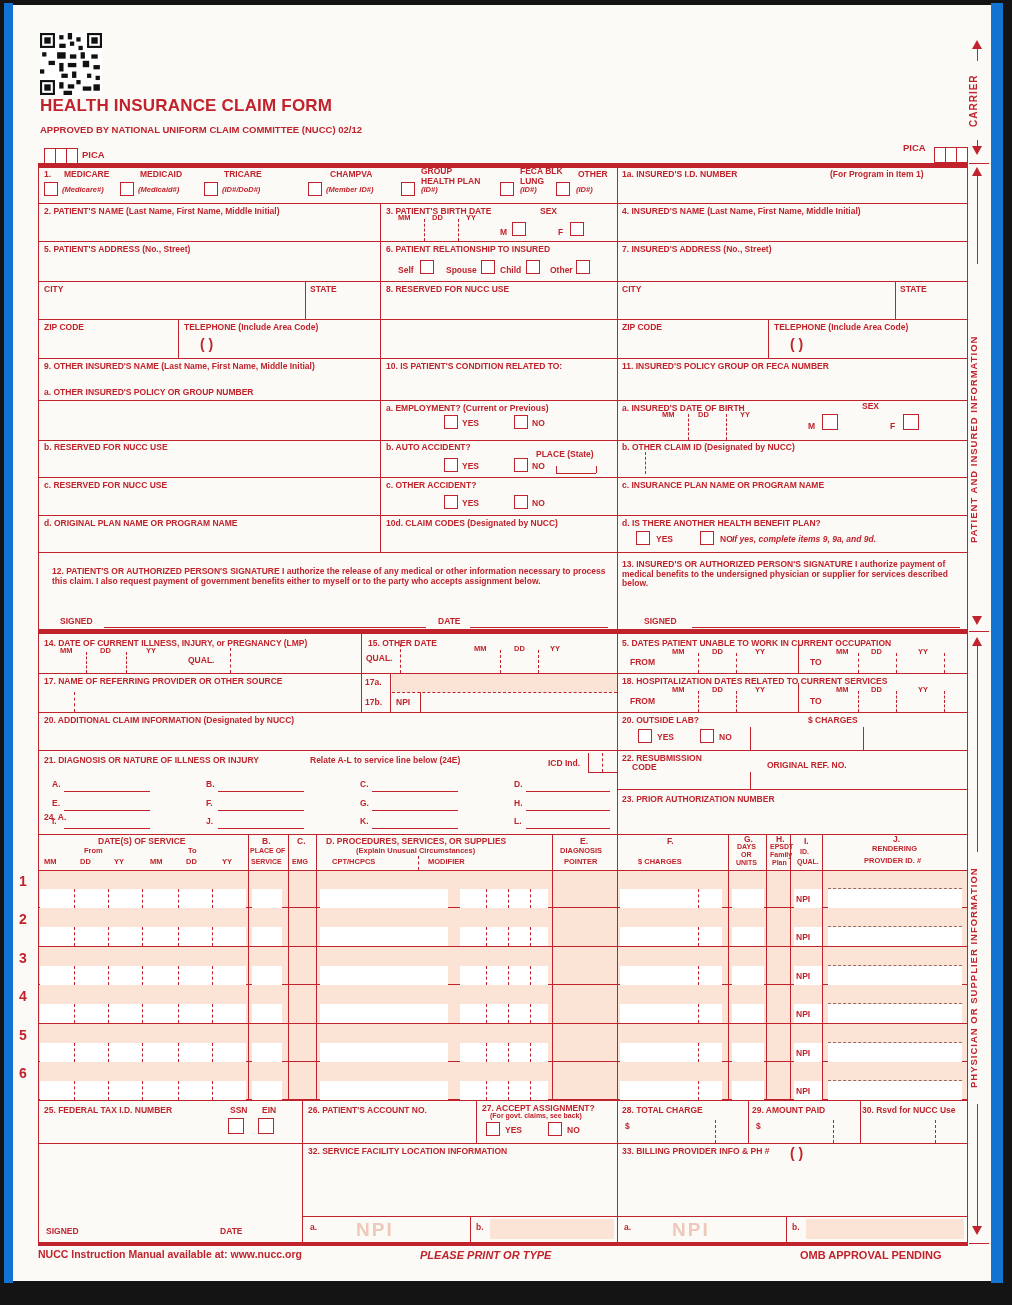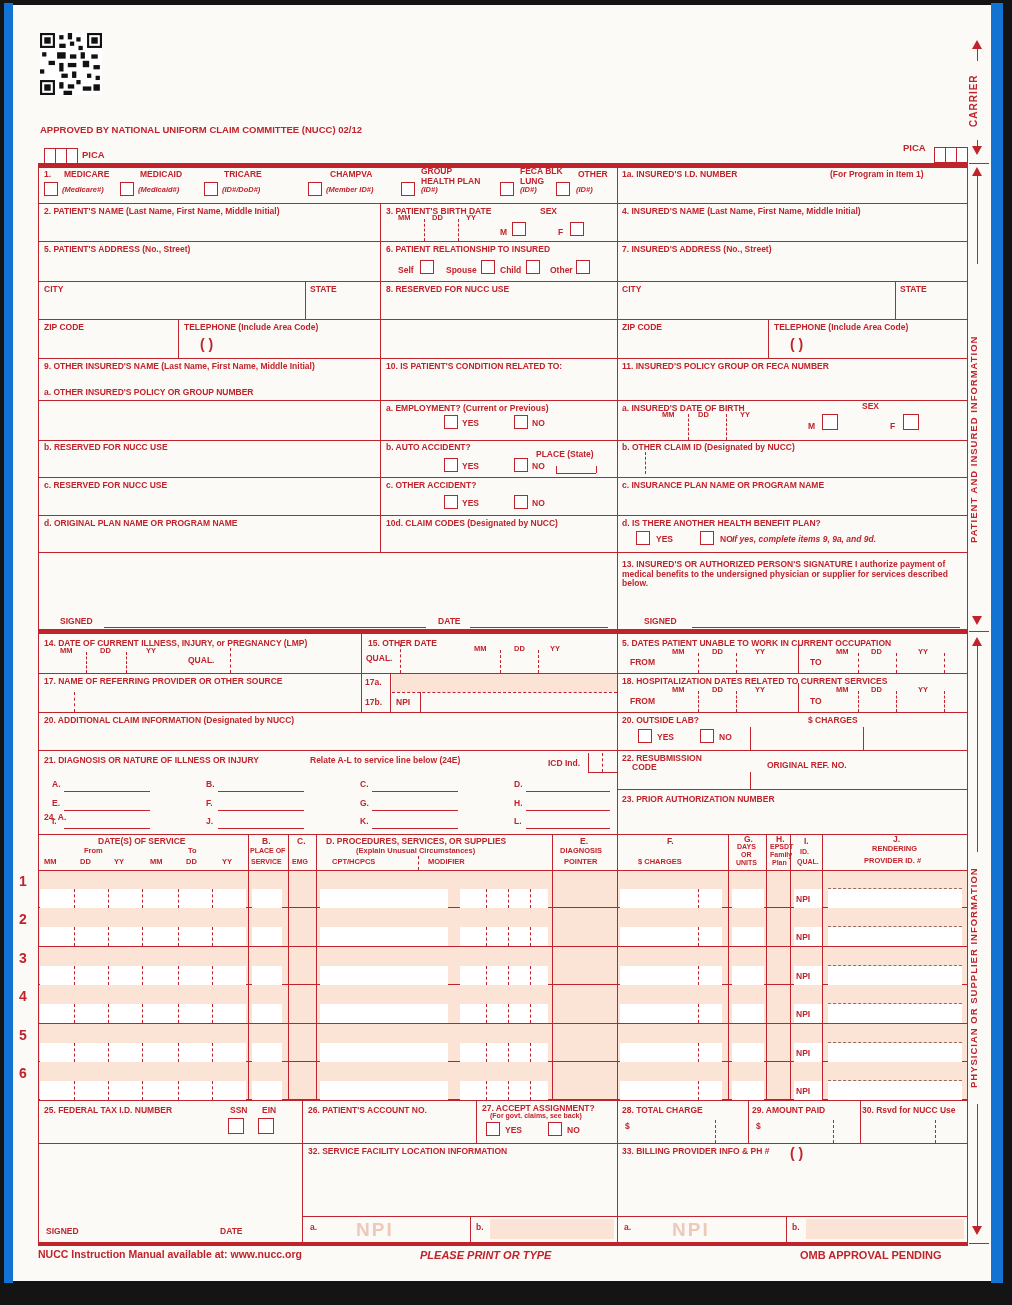--- a/index.html
+++ b/index.html
@@ -219,20 +219,21 @@
         <rect x="22" y="19" width="2" height="2"></rect>
         <rect x="26" y="20" width="2" height="2"></rect>
       <rect x="9" y="23" width="2" height="3"></rect>
         <rect x="13" y="24" width="3" height="2"></rect>
         <rect x="17" y="22" width="2" height="2"></rect>
         <rect x="20" y="25" width="4" height="2"></rect>
         <rect x="25" y="24" width="3" height="3"></rect>
       <rect x="11" y="27" width="4" height="2"></rect>
     </g>
   </svg>
+  <div class="lbl big" style="left:40px;top:96px">HEALTH INSURANCE CLAIM FORM</div>
   <div class="lbl med" style="left:40px;top:125px">APPROVED BY NATIONAL UNIFORM CLAIM COMMITTEE (NUCC) 02/12</div>
 
   <div class="cb" style="left:44px;top:148px;width:12px;height:16px"></div>
   <div class="cb" style="left:55px;top:148px;width:12px;height:16px"></div>
   <div class="cb" style="left:66px;top:148px;width:12px;height:16px"></div>
   <div class="lbl med" style="left:82px;top:150px">PICA</div>
 
   <div class="lbl med" style="left:903px;top:143px">PICA</div>
   <div class="cb" style="left:934px;top:147px;width:12px;height:16px"></div>
   <div class="cb" style="left:945px;top:147px;width:12px;height:16px"></div>
@@ -356,20 +357,21 @@
 
   <div class="lbl" style="left:44px;top:519px">d. ORIGINAL PLAN NAME OR PROGRAM NAME</div>
   <div class="lbl" style="left:386px;top:519px">10d. CLAIM CODES (Designated by NUCC)</div>
   <div class="lbl" style="left:622px;top:519px">d. IS THERE ANOTHER HEALTH BENEFIT PLAN?</div>
   <div class="cb" style="left:636px;top:531px"></div>
   <div class="lbl" style="left:656px;top:535px">YES</div>
   <div class="cb" style="left:700px;top:531px"></div>
   <div class="lbl" style="left:720px;top:535px">NO</div>
   <div class="lbl it" style="left:732px;top:535px">If yes, complete items 9, 9a, and 9d.</div>
 
+  <div class="lbl wrap" style="left:52px;top:567px;width:558px">12. PATIENT'S OR AUTHORIZED PERSON'S SIGNATURE  I authorize the release of any medical or other information necessary to process this claim. I also request payment of government benefits either to myself or to the party who accepts assignment below.</div>
   <div class="lbl" style="left:60px;top:617px">SIGNED</div>
   <div class="ul" style="left:104px;top:627px;width:322px"></div>
   <div class="lbl" style="left:438px;top:617px">DATE</div>
   <div class="ul" style="left:470px;top:627px;width:138px"></div>
   <div class="lbl wrap" style="left:622px;top:560px;width:338px">13. INSURED'S OR AUTHORIZED PERSON'S SIGNATURE I authorize payment of medical benefits to the undersigned physician or supplier for services described below.</div>
   <div class="lbl" style="left:644px;top:617px">SIGNED</div>
   <div class="ul" style="left:692px;top:627px;width:268px"></div>
 
   <div class="bar" style="top:629px"></div>
 

